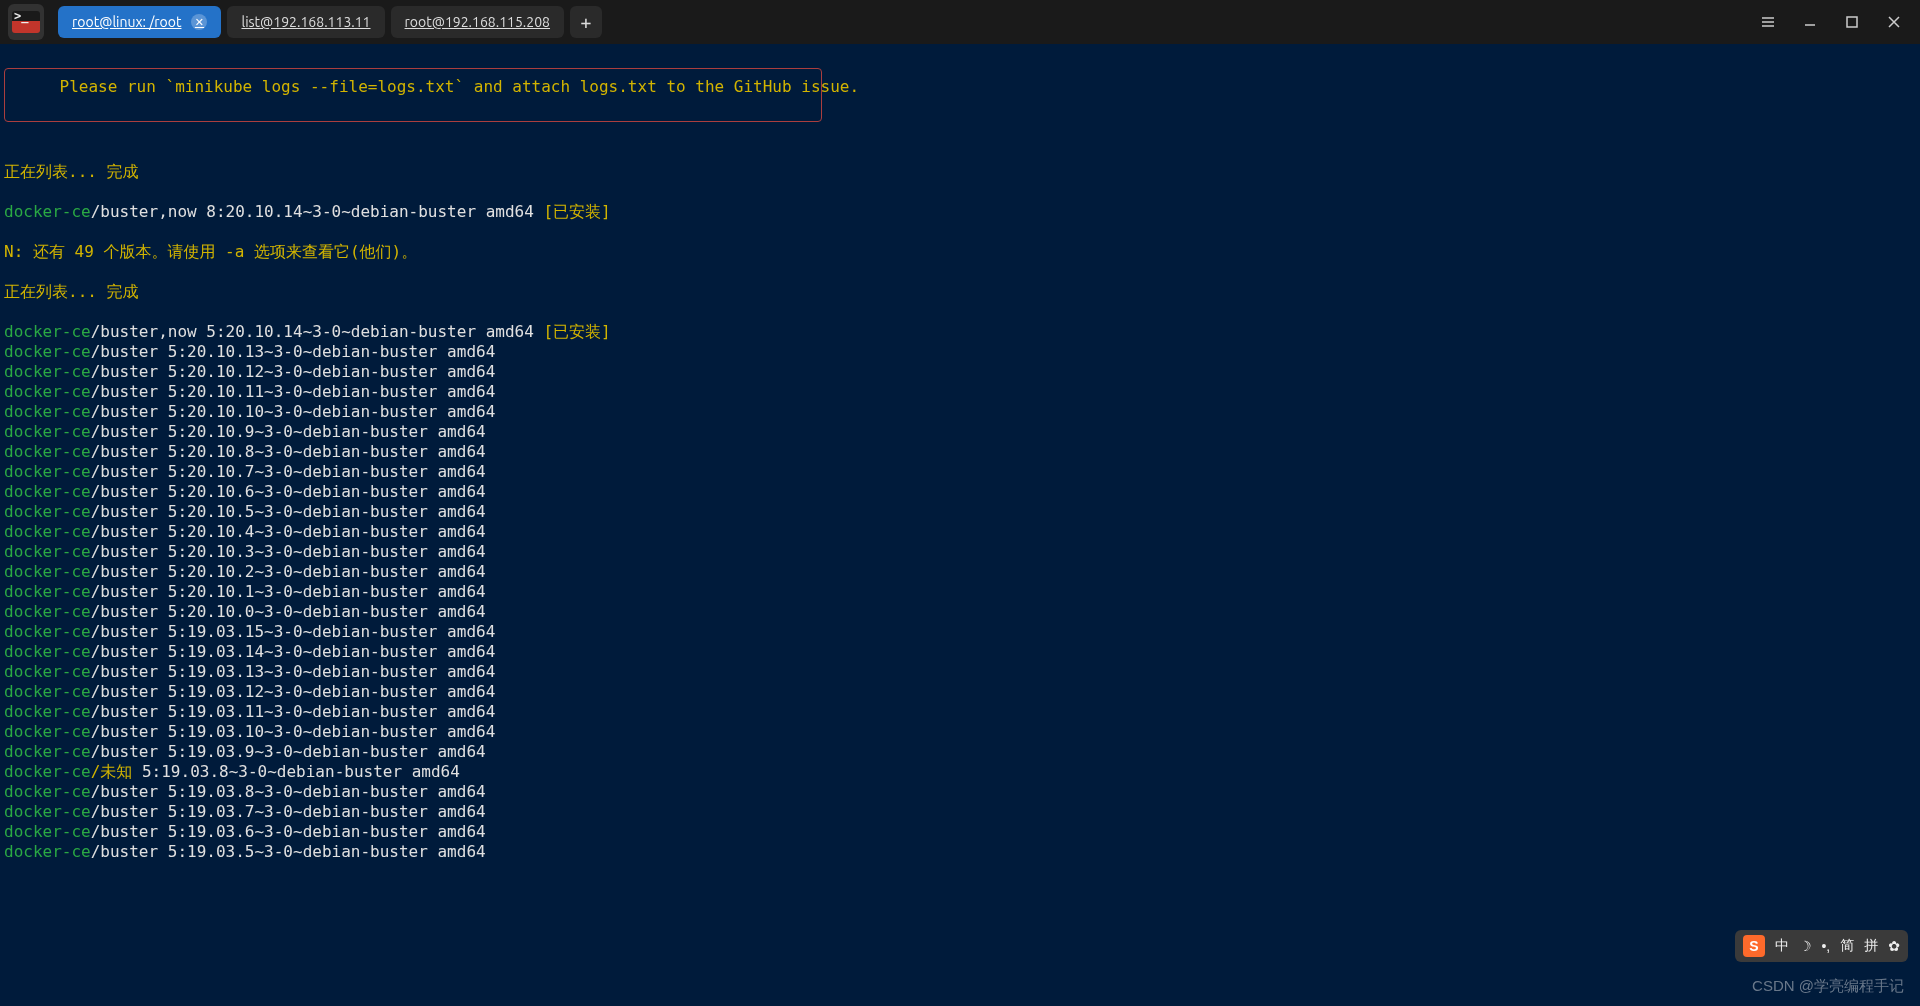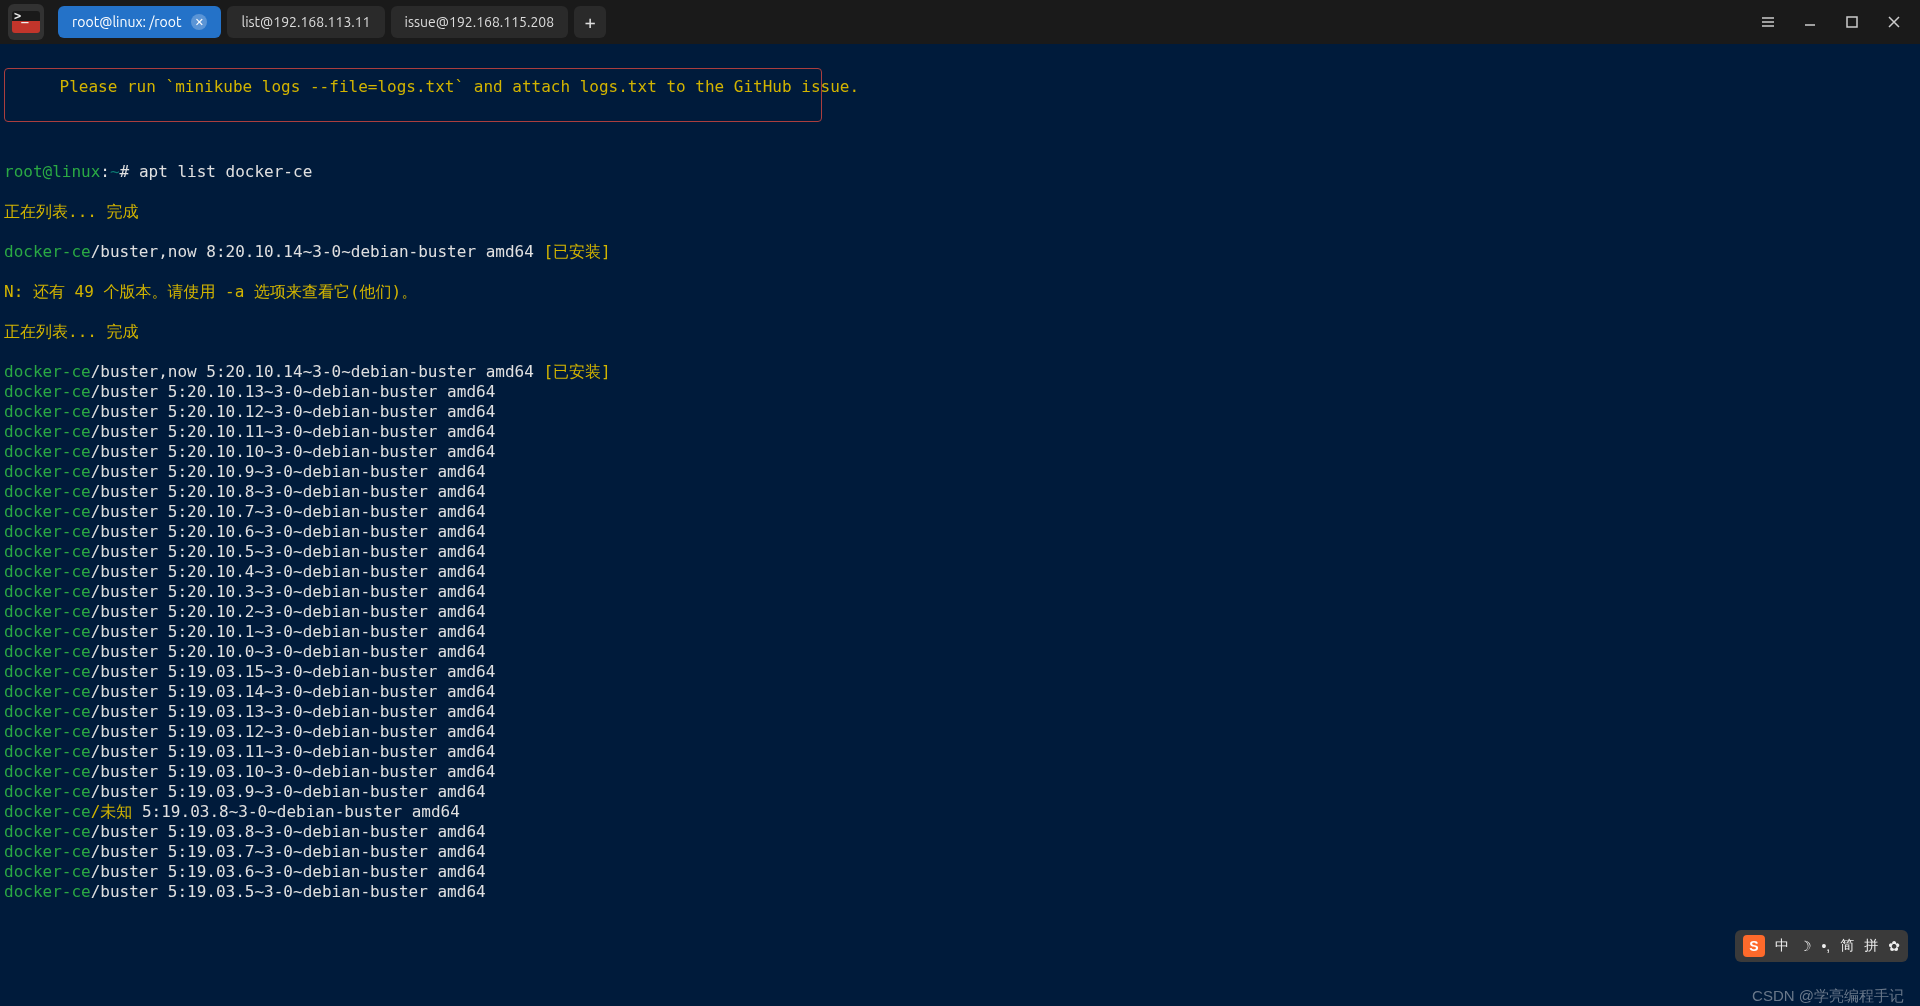--- a/index.html
+++ b/index.html
@@ -51,20 +51,21 @@
   border-radius: 6px;
   background: #2a2a2a;
   display: flex;
   align-items: center;
   padding: 0 14px;
   font-size: 14px;
   color: #ddd;
   font-family: "Ubuntu", "DejaVu Sans", sans-serif;
   gap: 10px;
   cursor: pointer;
+  text-decoration: underline;
 }
 .tab.active {
   background: #2472c8;
   color: #fff;
 }
 .tab .close {
   width: 16px;
   height: 16px;
   border-radius: 50%;
   background: rgba(255,255,255,0.25);
@@ -142,21 +143,21 @@
   display: flex;
   align-items: center;
   justify-content: center;
   color: #fff;
   font-weight: bold;
   font-size: 14px;
 }
 .watermark {
   position: absolute;
   right: 16px;
-  bottom: 0;
+  bottom: 10px;
   font-family: "Microsoft YaHei", sans-serif;
   font-size: 15px;
   color: #69788a;
 }
 </style>
 </head>
 <body>
 
 <div class="titlebar">
   <div class="app-icon">
@@ -164,21 +165,21 @@
   </div>
   <div id="tabs-container" style="display:flex;gap:6px;">
       <div class="tab active">
         <span>root@linux: /root</span>
         <span class="close">✕</span>
       </div>
       <div class="tab">
         <span>list@192.168.113.11</span>
       </div>
       <div class="tab">
-        <span>issue@192.168.115.208</span>
+        <span>root@192.168.115.208</span>
       </div>
     </div>
   <div class="new-tab">+</div>
   <div class="titlebar-spacer"></div>
   <div class="titlebar-btn">
     <svg viewBox="0 0 14 14">
         <path d="M1 3h12M1 7h12M1 11h12" stroke="#ccc" stroke-width="1.5" fill="none"></path>
       </svg>
   </div>
   <div class="titlebar-btn">
@@ -193,21 +194,20 @@
   </div>
   <div class="titlebar-btn">
     <svg viewBox="0 0 14 14">
         <path d="M2 2l10 10M12 2L2 12" stroke="#ccc" stroke-width="1.5"></path>
       </svg>
   </div>
 </div>
 
 <div class="terminal">
 <div class="msg-box"><span class="yellow">    Please run `minikube logs --file=logs.txt` and attach logs.txt to the GitHub issue.</span></div>
-<div><span class="green">root@linux</span><span class="white">:</span><span class="cyan">~</span><span class="white"># </span><span class="white">apt list docker-ce</span></div>
 <div class="yellow">正在列表... 完成</div>
 <div><span class="green">docker-ce</span><span class="white">/buster,now 8:20.10.14~3-0~debian-buster amd64 </span><span class="yellow">[已安装]</span></div>
 <div class="yellow">N: 还有 49 个版本。请使用 -a 选项来查看它(他们)。</div>
 <div class="yellow">正在列表... 完成</div>
 <div id="pkg-list"><div><span class="green">docker-ce</span><span class="white">/buster,now </span><span class="white">5:20.10.14~3-0~debian-buster amd64</span><span class="yellow"> [已安装]</span></div><div><span class="green">docker-ce</span><span class="white">/buster </span><span class="white">5:20.10.13~3-0~debian-buster amd64</span></div><div><span class="green">docker-ce</span><span class="white">/buster </span><span class="white">5:20.10.12~3-0~debian-buster amd64</span></div><div><span class="green">docker-ce</span><span class="white">/buster </span><span class="white">5:20.10.11~3-0~debian-buster amd64</span></div><div><span class="green">docker-ce</span><span class="white">/buster </span><span class="white">5:20.10.10~3-0~debian-buster amd64</span></div><div><span class="green">docker-ce</span><span class="white">/buster </span><span class="white">5:20.10.9~3-0~debian-buster amd64</span></div><div><span class="green">docker-ce</span><span class="white">/buster </span><span class="white">5:20.10.8~3-0~debian-buster amd64</span></div><div><span class="green">docker-ce</span><span class="white">/buster </span><span class="white">5:20.10.7~3-0~debian-buster amd64</span></div><div><span class="green">docker-ce</span><span class="white">/buster </span><span class="white">5:20.10.6~3-0~debian-buster amd64</span></div><div><span class="green">docker-ce</span><span class="white">/buster </span><span class="white">5:20.10.5~3-0~debian-buster amd64</span></div><div><span class="green">docker-ce</span><span class="white">/buster </span><span class="white">5:20.10.4~3-0~debian-buster amd64</span></div><div><span class="green">docker-ce</span><span class="white">/buster </span><span class="white">5:20.10.3~3-0~debian-buster amd64</span></div><div><span class="green">docker-ce</span><span class="white">/buster </span><span class="white">5:20.10.2~3-0~debian-buster amd64</span></div><div><span class="green">docker-ce</span><span class="white">/buster </span><span class="white">5:20.10.1~3-0~debian-buster amd64</span></div><div><span class="green">docker-ce</span><span class="white">/buster </span><span class="white">5:20.10.0~3-0~debian-buster amd64</span></div><div><span class="green">docker-ce</span><span class="white">/buster </span><span class="white">5:19.03.15~3-0~debian-buster amd64</span></div><div><span class="green">docker-ce</span><span class="white">/buster </span><span class="white">5:19.03.14~3-0~debian-buster amd64</span></div><div><span class="green">docker-ce</span><span class="white">/buster </span><span class="white">5:19.03.13~3-0~debian-buster amd64</span></div><div><span class="green">docker-ce</span><span class="white">/buster </span><span class="white">5:19.03.12~3-0~debian-buster amd64</span></div><div><span class="green">docker-ce</span><span class="white">/buster </span><span class="white">5:19.03.11~3-0~debian-buster amd64</span></div><div><span class="green">docker-ce</span><span class="white">/buster </span><span class="white">5:19.03.10~3-0~debian-buster amd64</span></div><div><span class="green">docker-ce</span><span class="white">/buster </span><span class="white">5:19.03.9~3-0~debian-buster amd64</span></div><div><span class="green">docker-ce</span><span class="yellow">/未知 </span><span class="white">5:19.03.8~3-0~debian-buster amd64</span></div><div><span class="green">docker-ce</span><span class="white">/buster </span><span class="white">5:19.03.8~3-0~debian-buster amd64</span></div><div><span class="green">docker-ce</span><span class="white">/buster </span><span class="white">5:19.03.7~3-0~debian-buster amd64</span></div><div><span class="green">docker-ce</span><span class="white">/buster </span><span class="white">5:19.03.6~3-0~debian-buster amd64</span></div><div><span class="green">docker-ce</span><span class="white">/buster </span><span class="white">5:19.03.5~3-0~debian-buster amd64</span></div></div>
 </div>
 
 <div class="ime-bar">
   <div class="ime-logo">S</div>
   <span>中</span>

